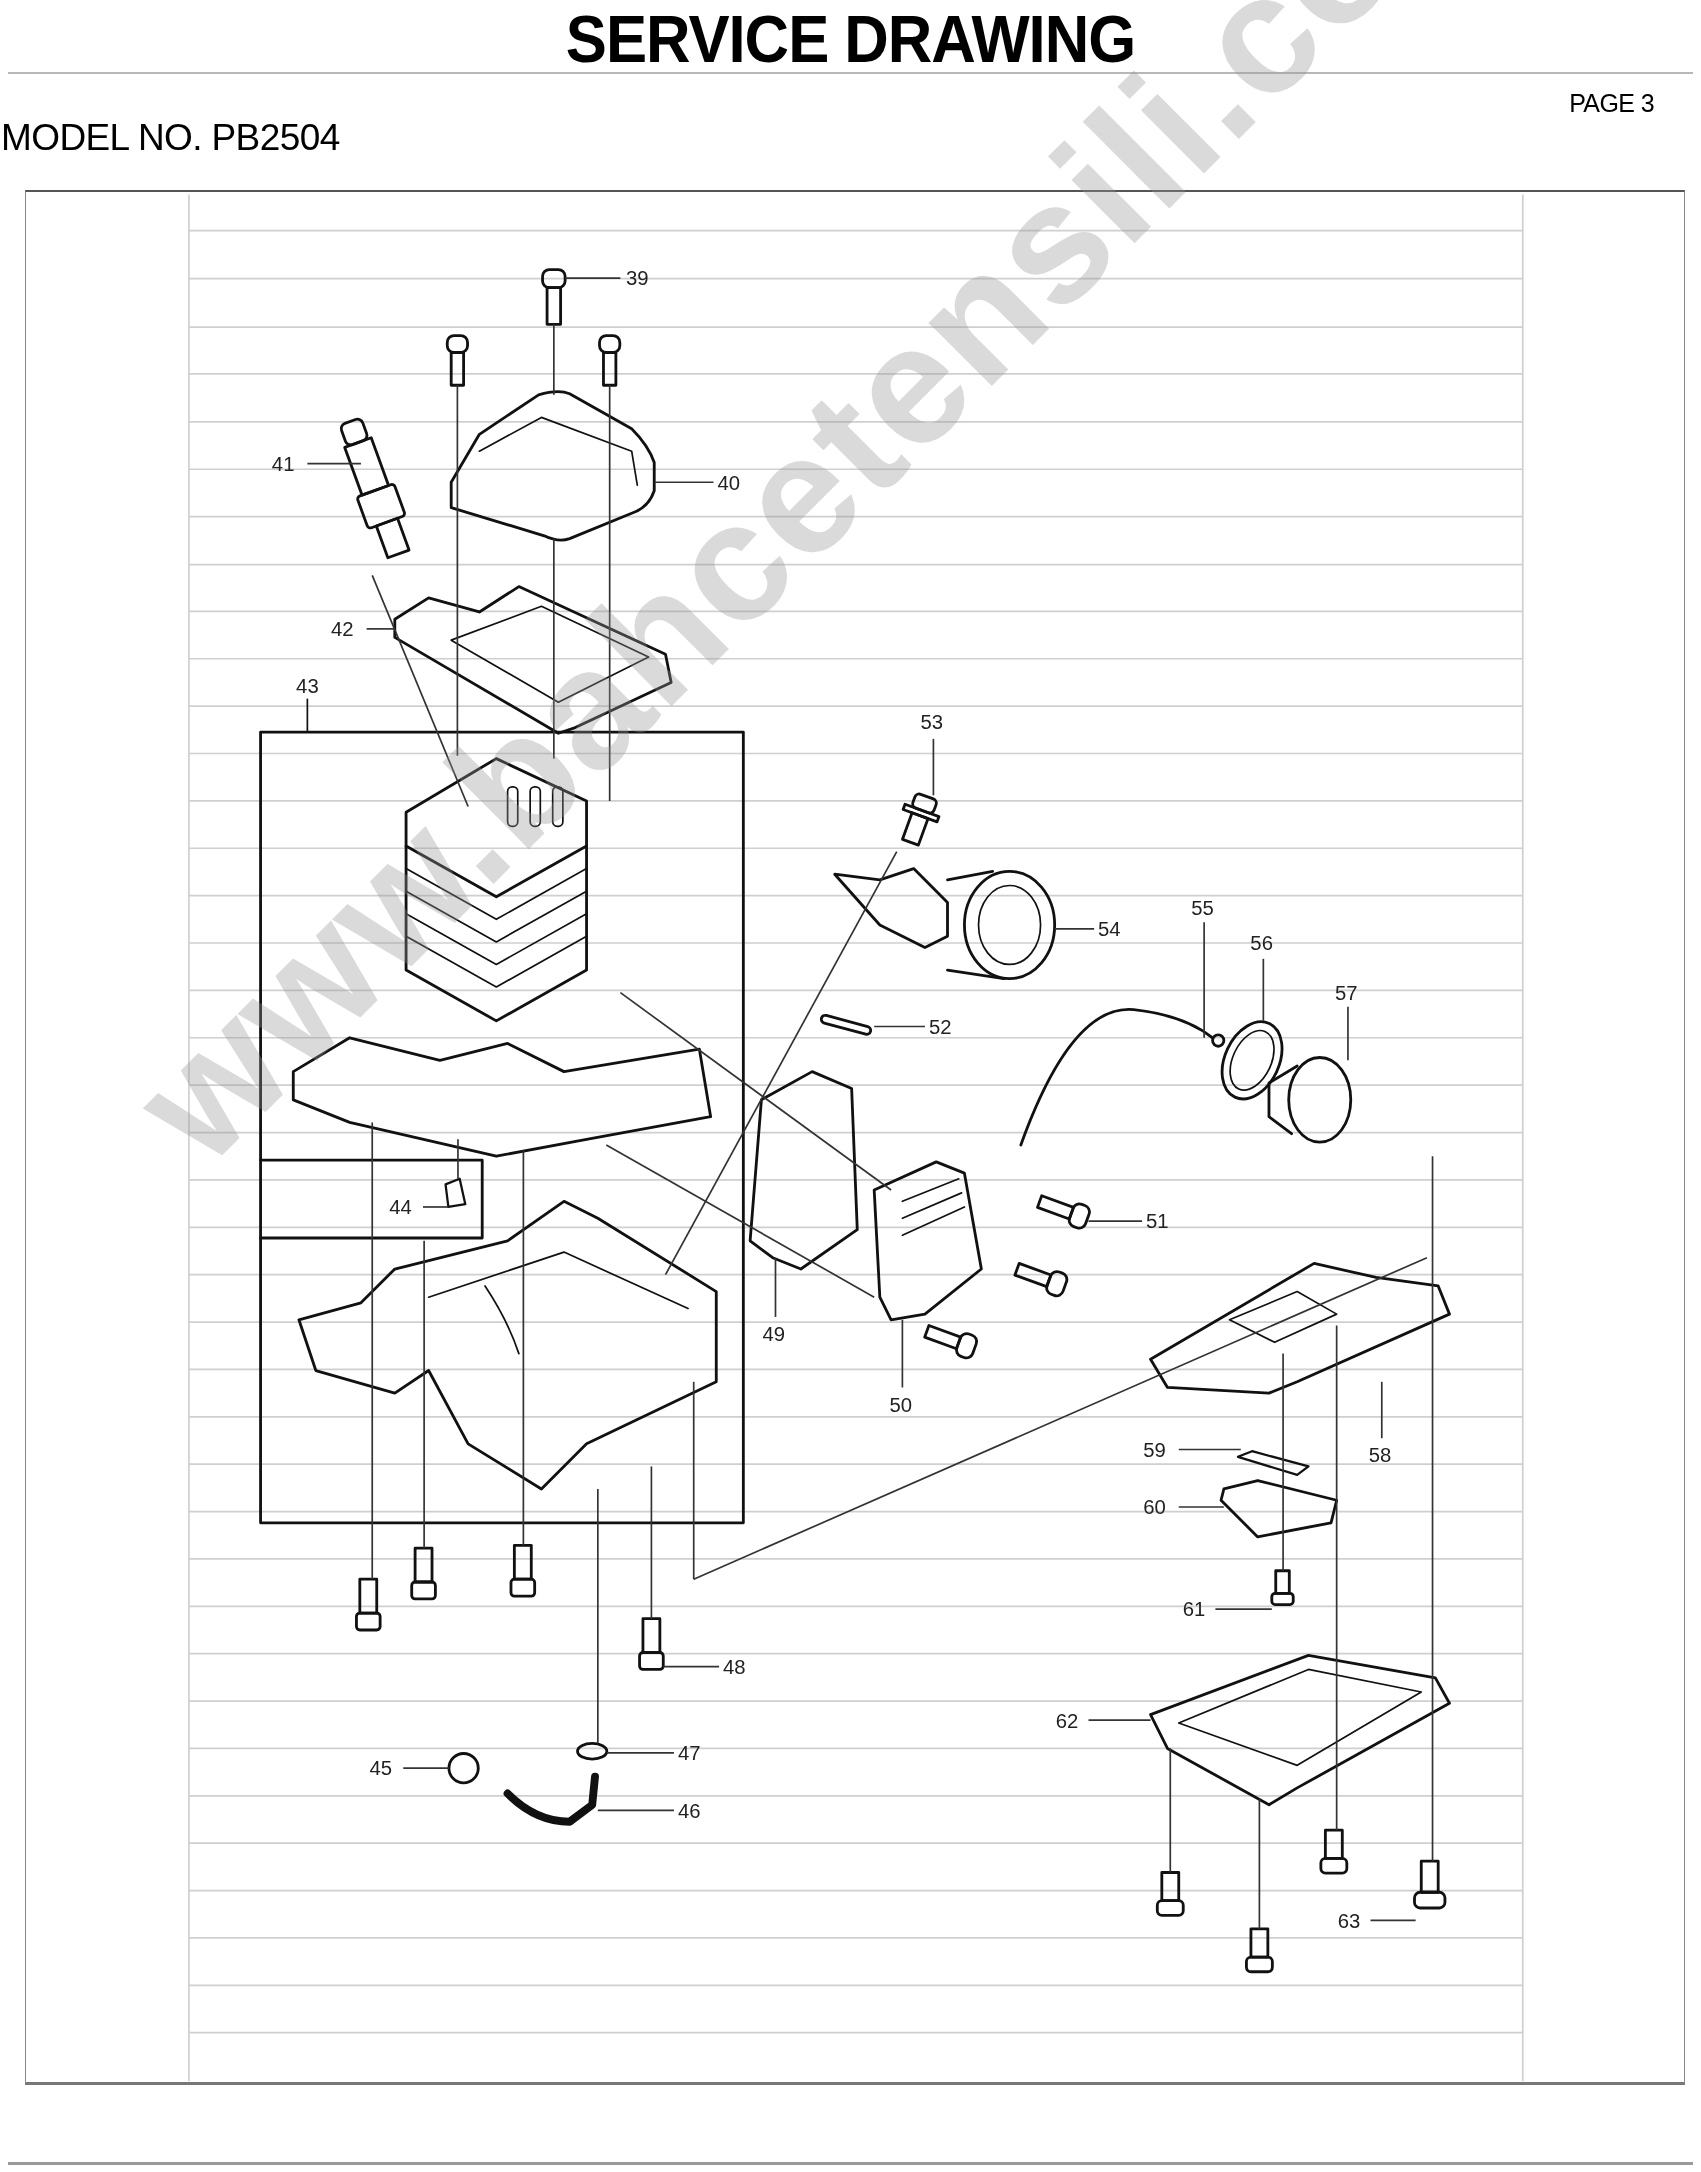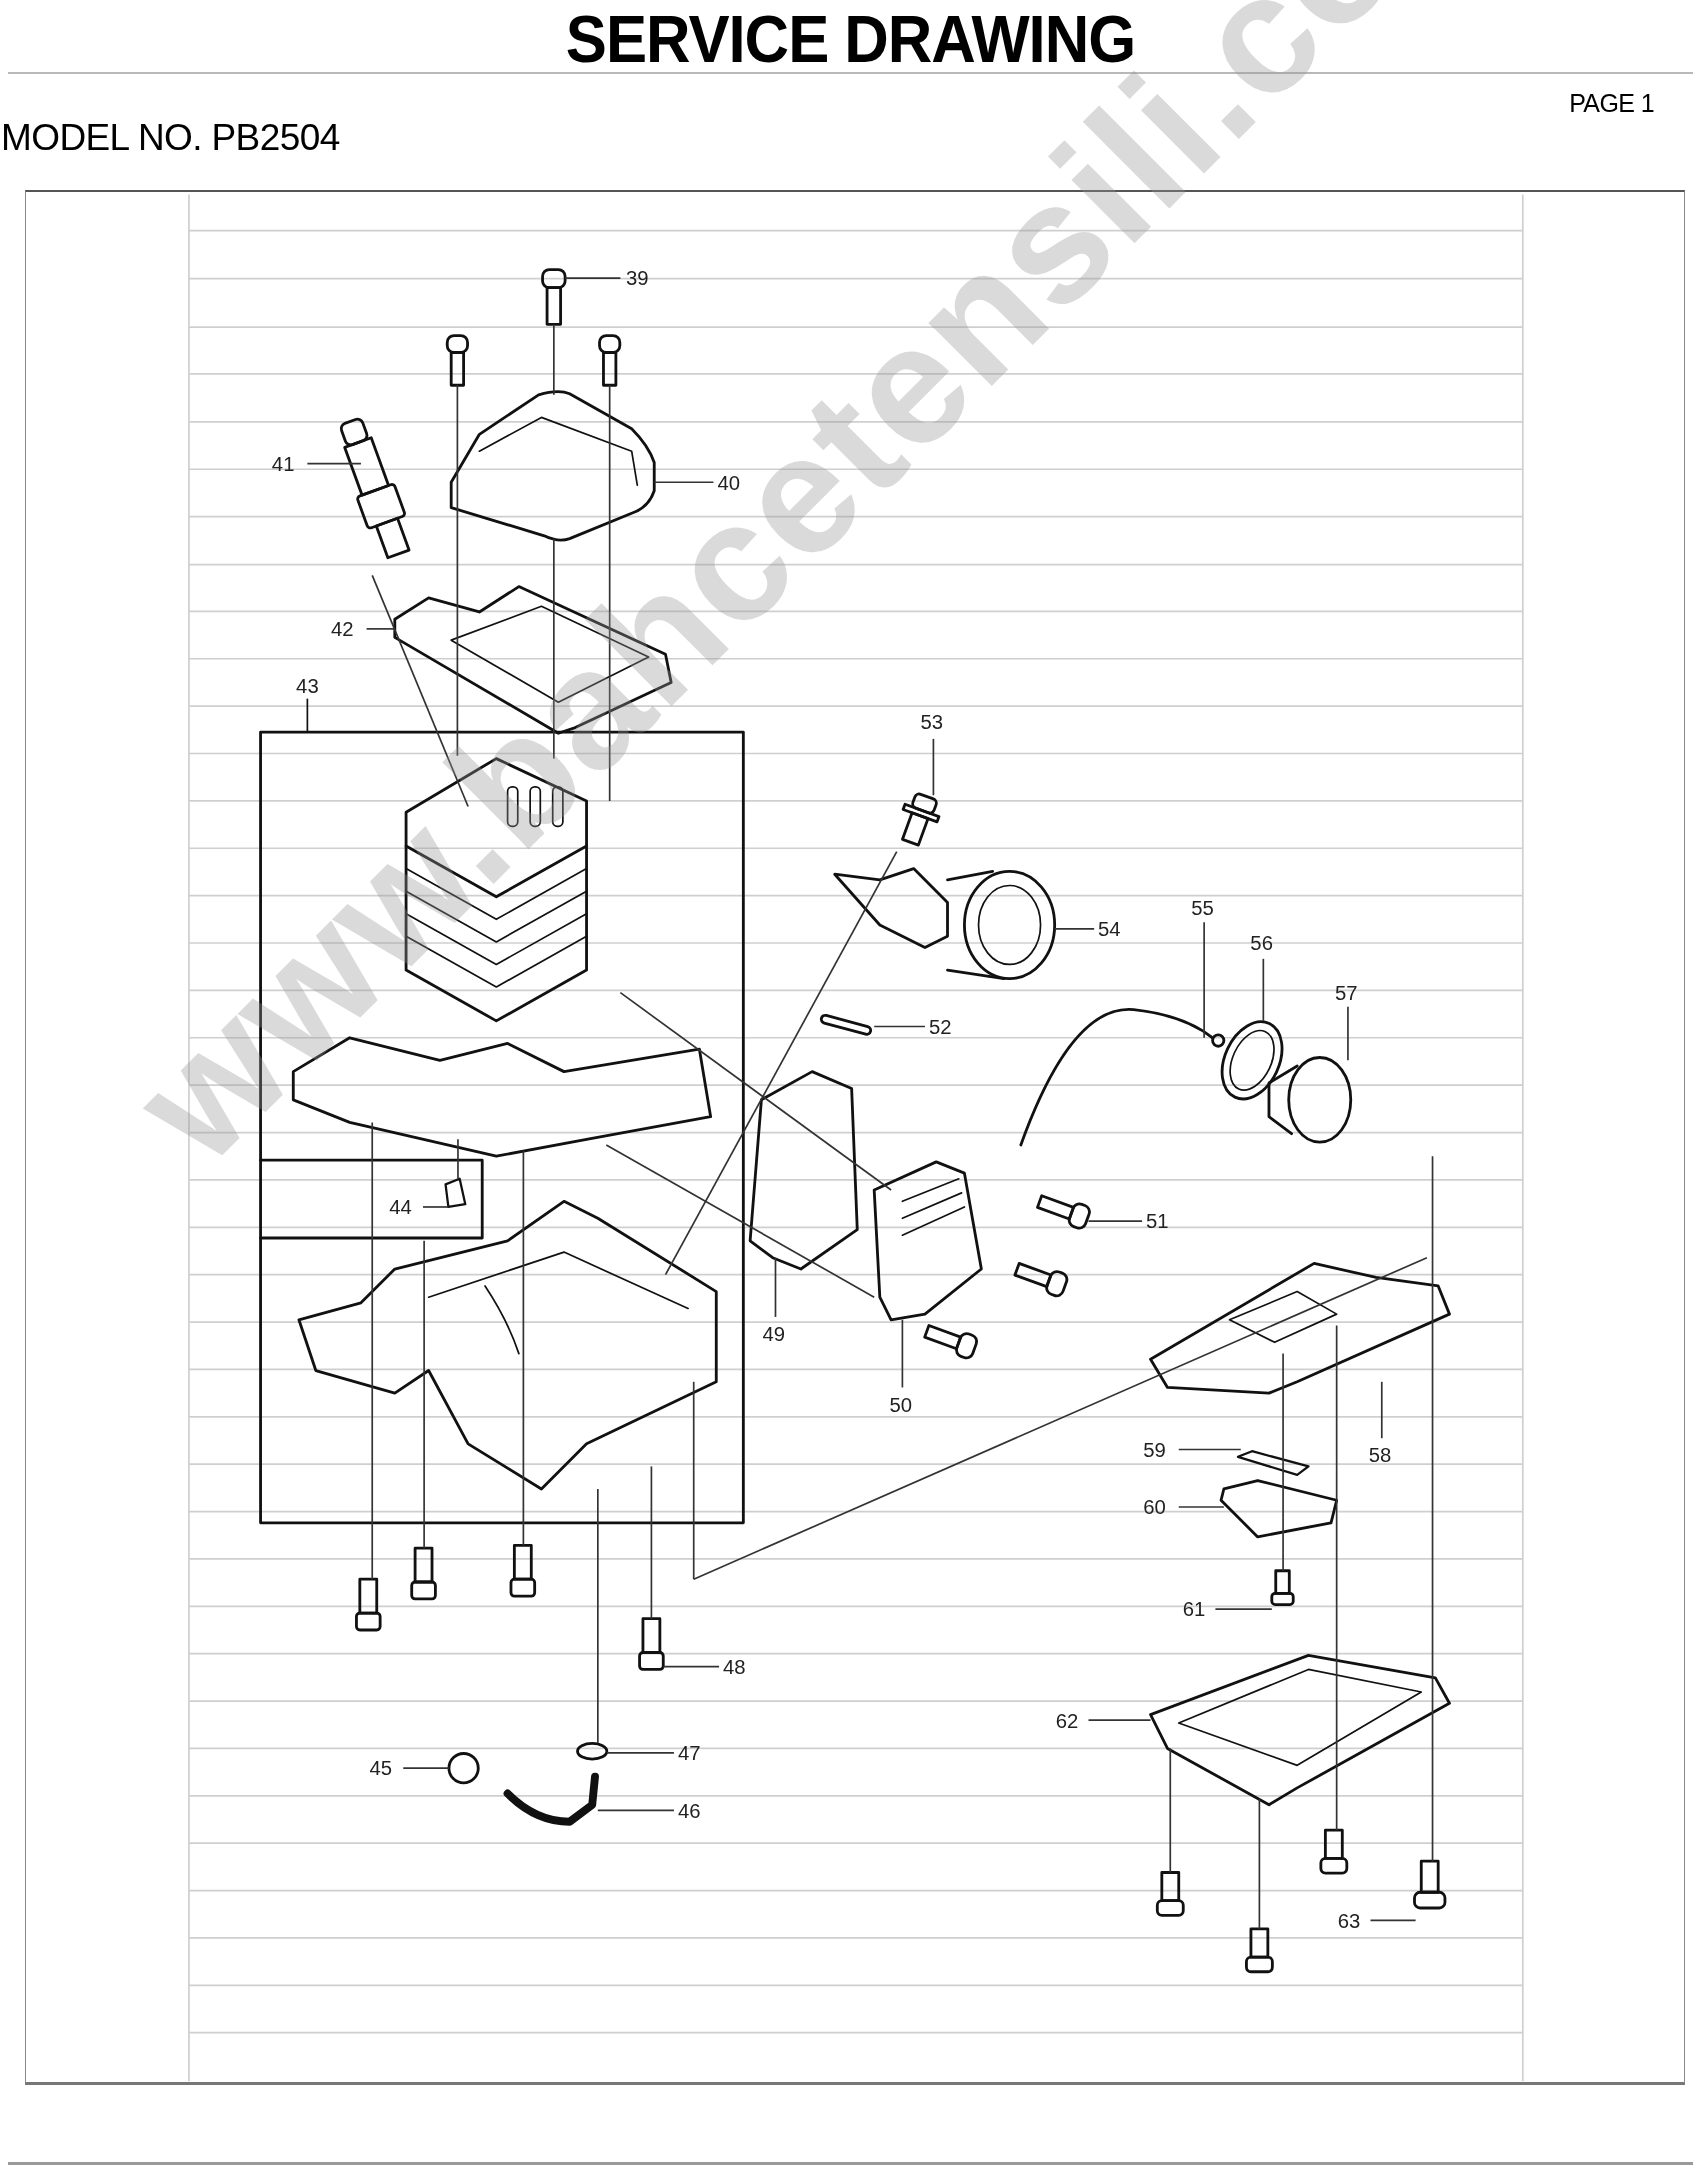--- a/index.html
+++ b/index.html
@@ -12,21 +12,21 @@
   .footer-rule { position: absolute; left: 8px; right: 8px; top: 2162px; height: 2.8px; background: #9a9a9a; }
   svg.drawing { position: absolute; left: 0; top: 0; width: 1701px; height: 2172px; }
   .lbl { font-family: "Liberation Sans", sans-serif; font-size: 36px; fill: #222; }
   .watermark { position: absolute; left: 96px; top: 1061px; font-family: "Liberation Sans", sans-serif; font-weight: bold; font-size: 169px; color: rgba(150,150,150,0.35); transform: rotate(-45deg); transform-origin: 0 0; white-space: nowrap; letter-spacing: 2.3px; pointer-events: none; }
 </style>
 </head>
 <body>
 
 <div class="title">SERVICE DRAWING</div>
 <div class="title-rule"></div>
-<div class="page-no">PAGE 1</div>
+<div class="page-no">PAGE 3</div>
 <div class="model-no">MODEL NO. PB2504</div>
 
 <div class="frame"></div>
 
 <svg class="drawing" viewBox="0 0 3016 3851" xmlns="http://www.w3.org/2000/svg">
 
   <g stroke="#cfcfcf" stroke-width="3">
     <line x1="335" y1="345" x2="335" y2="3690"></line>
     <line x1="2700" y1="345" x2="2700" y2="3690"></line>
     <line x1="335" y1="409" x2="2700" y2="409"></line>

